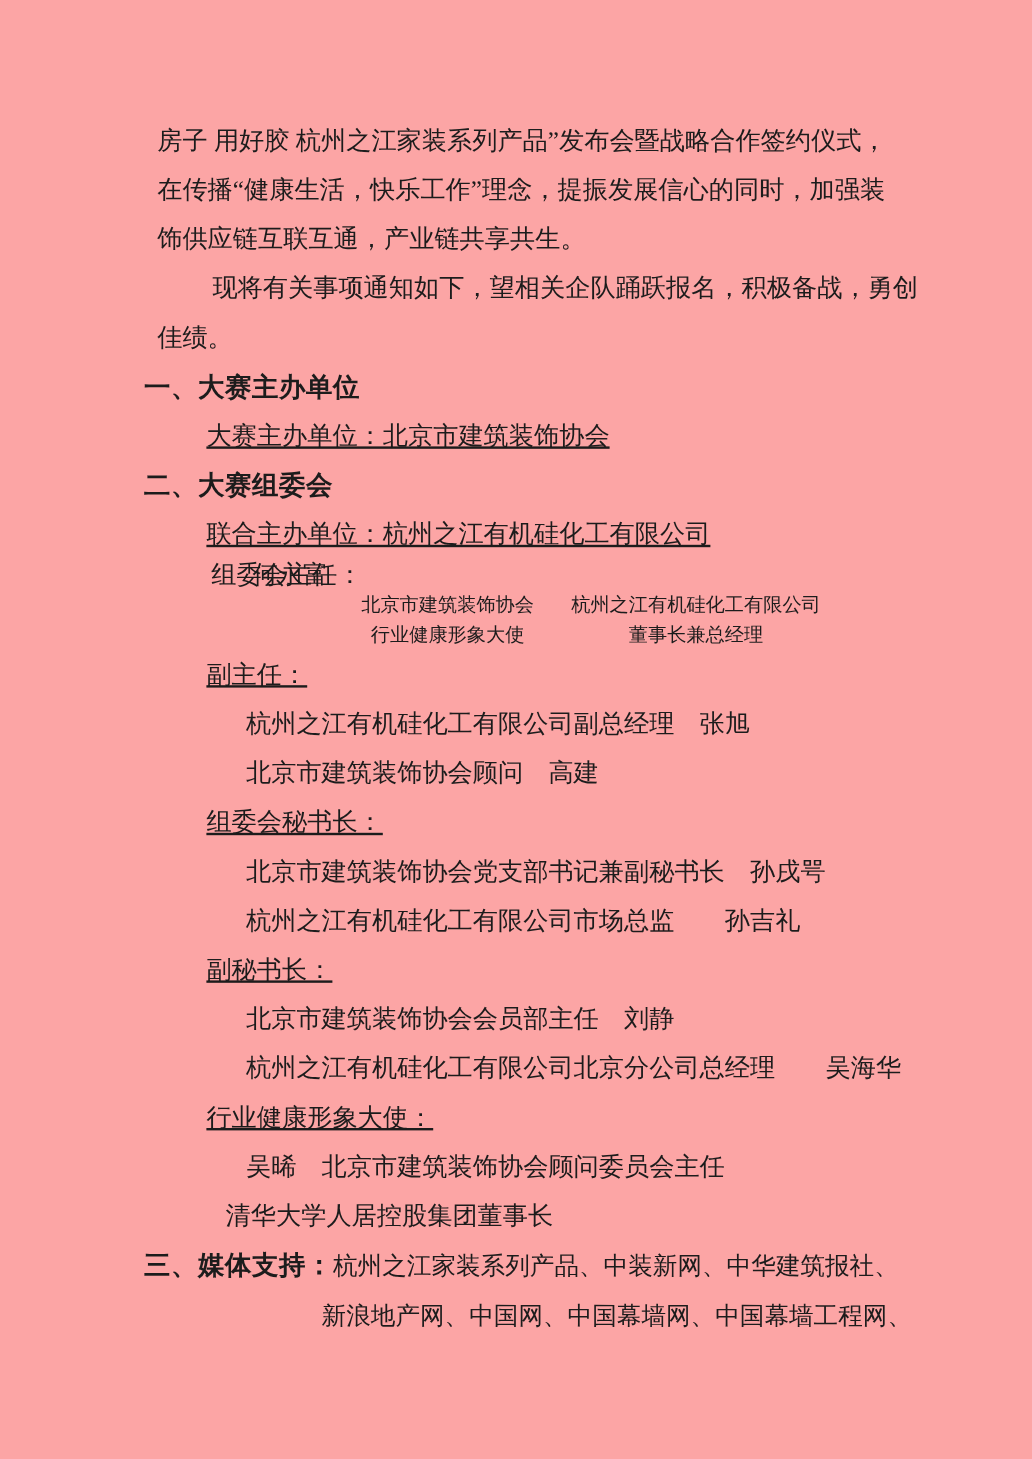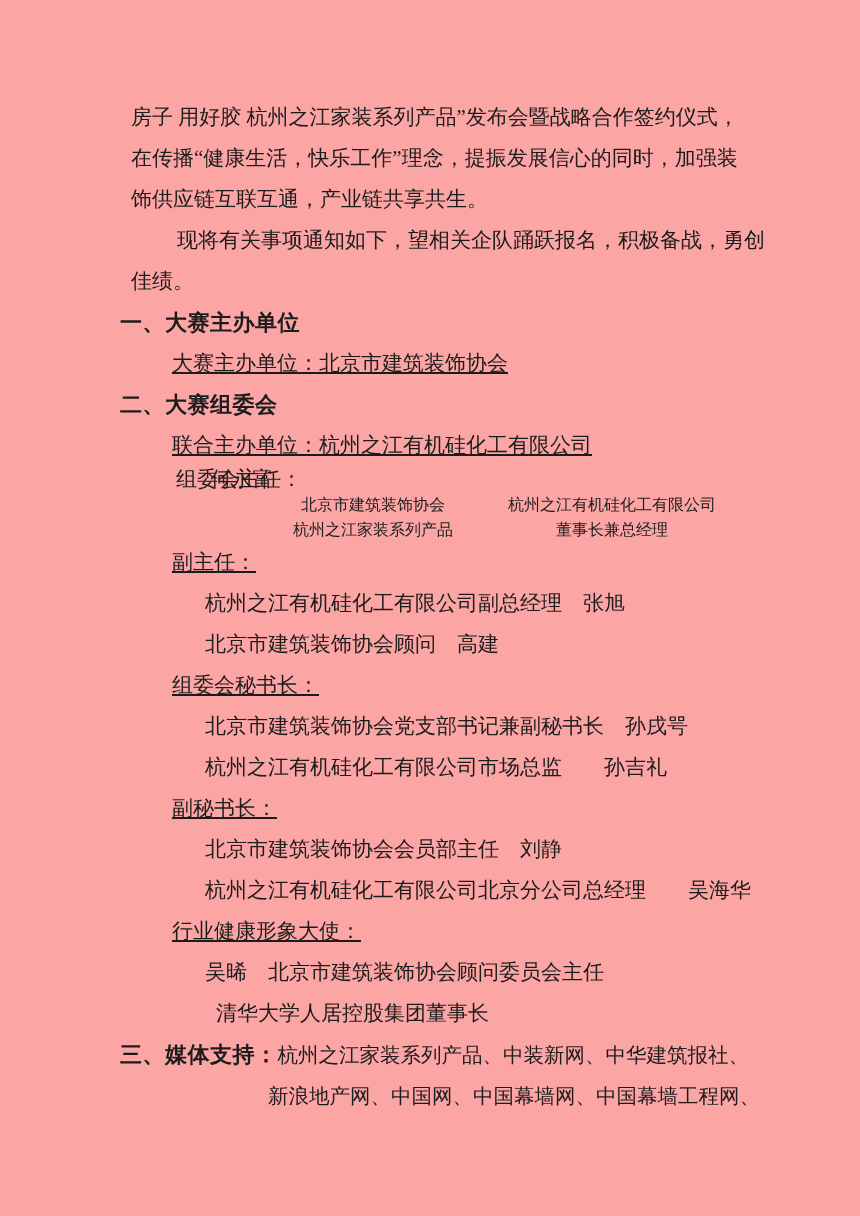--- a/index.html
+++ b/index.html
@@ -13,28 +13,28 @@
     font-family:"Liberation Serif","DejaVu Serif",serif;
     color:#1c1c1c;
     font-size:21px;
     overflow:hidden;
   }
   .ln{line-height:41px;white-space:nowrap;}
   .body-ind{margin-left:11px;}
   .first-ind{margin-left:57px;}
   .label-ind{margin-left:52px;text-decoration:underline;}
   .sub-ind{margin-left:85px;}
-  .amb2-ind{margin-left:96px;}
+  .amb2-ind{margin-left:68px;}
   .heading{font-weight:bold;font-size:22px;letter-spacing:0.5px;}
   
   .chair-block{position:relative;}
   .chair-label{position:absolute;left:56px;top:0;line-height:26px;}
   .chair-row{display:flex;}
   .chair-row.names{line-height:26px;}
-  .chair-row.sm{line-height:25px;font-size:16px;gap:32px;}
+  .chair-row.sm{line-height:25px;font-size:16px;}
   .c1{margin-left:168px;width:170px;text-align:center;}
   .c2{margin-left:10px;width:224px;text-align:center;}
   
   .media-first{display:flex;align-items:baseline;}
   .media-text{font-size:20.5px;}
   .media-cont{margin-left:148px;font-size:20.5px;}
 </style>
 </head>
 <body>
 
@@ -60,21 +60,21 @@
   <div class="chair-block">
     <span class="chair-label">组委会主任：</span>
     <div class="chair-row names">
       <span class="c2">何永富</span>
     </div>
     <div class="chair-row sm">
       <span class="c1">北京市建筑装饰协会</span>
       <span class="c2">杭州之江有机硅化工有限公司</span>
     </div>
     <div class="chair-row sm">
-      <span class="c1">杭州之江家装系列产品</span>
+      <span class="c1">行业健康形象大使</span>
       <span class="c2">董事长兼总经理</span>
     </div>
   </div>
 
   <div class="ln label-ind">副主任：</div>
   <div class="ln sub-ind">杭州之江有机硅化工有限公司副总经理　张旭</div>
   <div class="ln sub-ind">北京市建筑装饰协会顾问　高建</div>
 
   <div class="ln label-ind">组委会秘书长：</div>
   <div class="ln sub-ind">北京市建筑装饰协会党支部书记兼副秘书长　孙戌咢</div>

